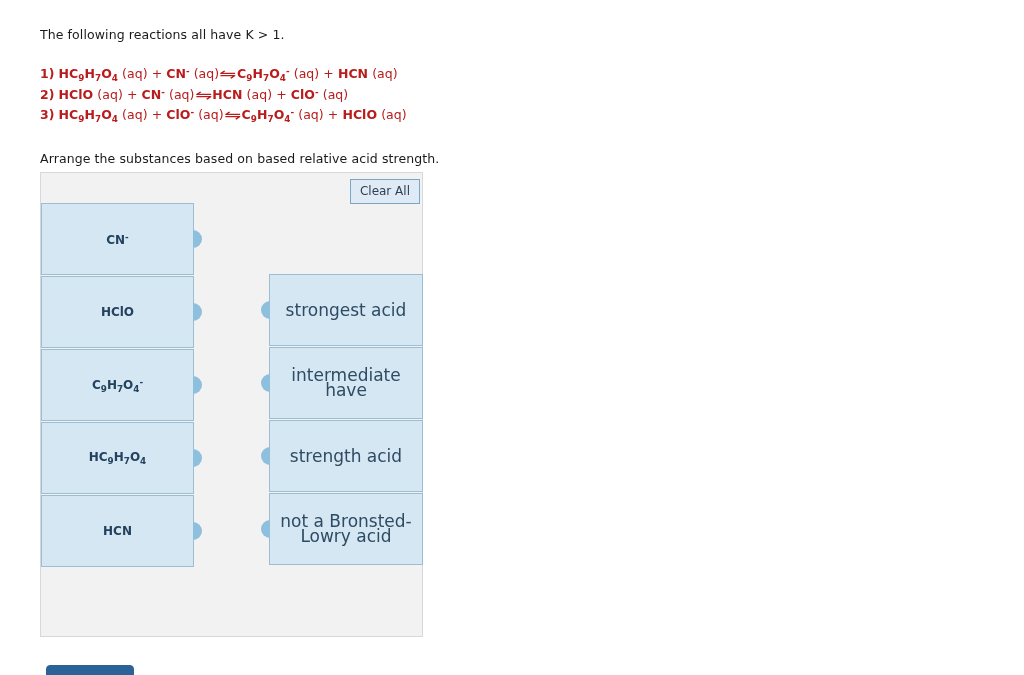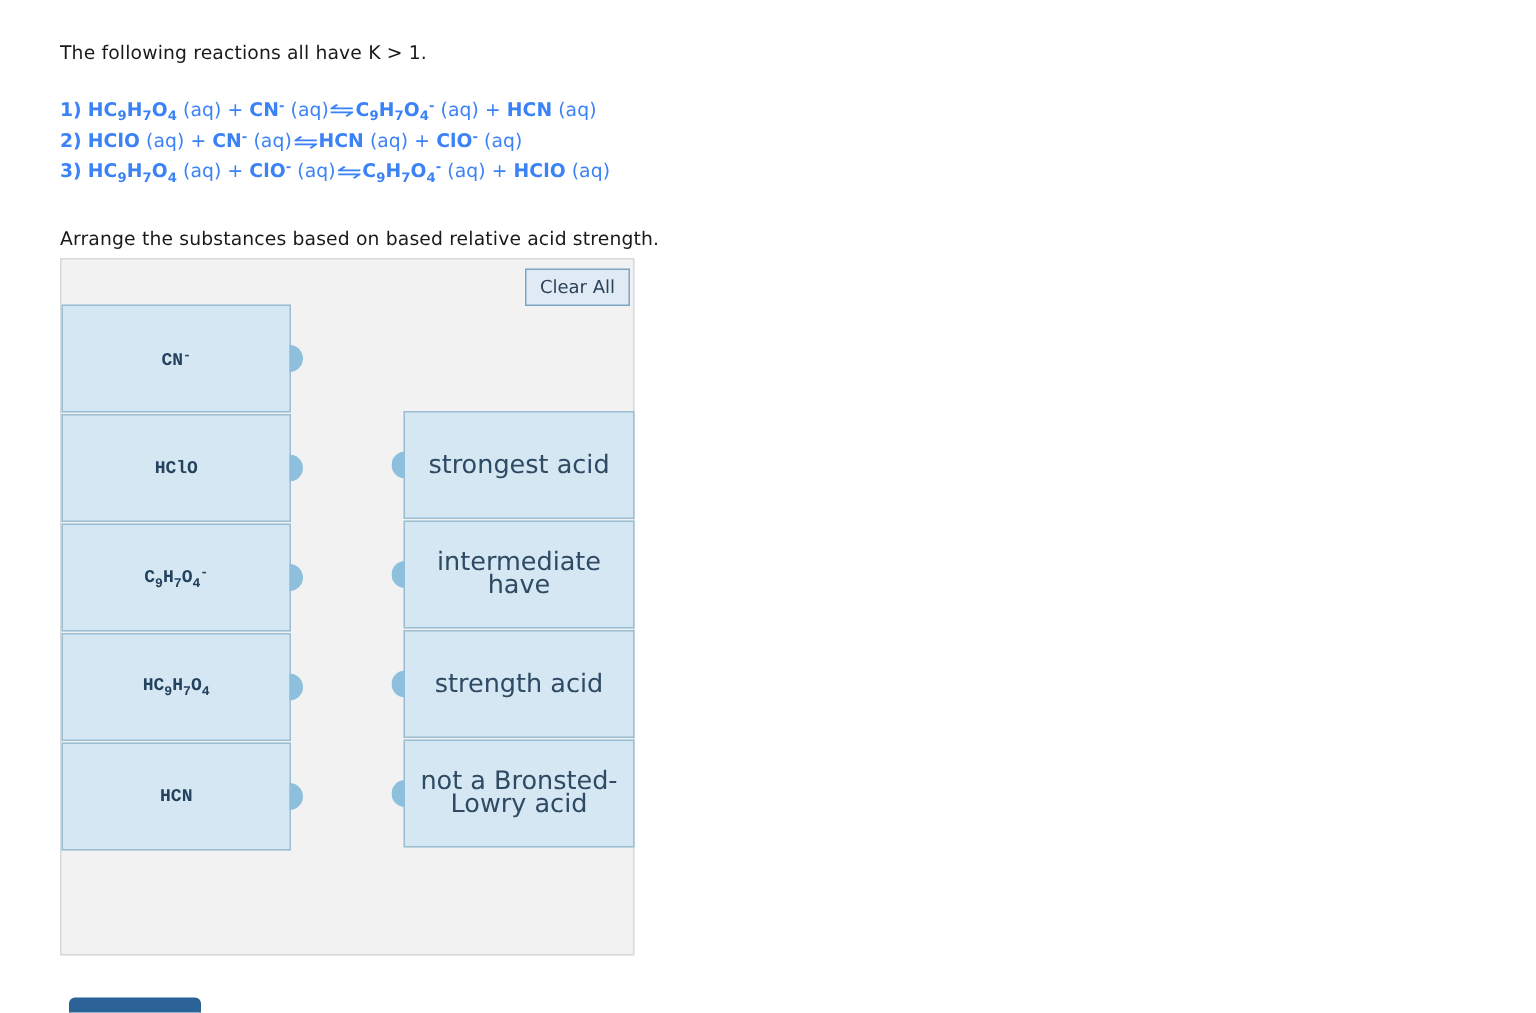--- a/index.html
+++ b/index.html
@@ -26,21 +26,21 @@
     white-space: nowrap;
     text-align: center;
   }
   .rxn-list {
     position: absolute;
     left: 40px; top: 61px;
     width: 700px;
   }
   .rxn {
     font-size: 12.5px;
-    color: #3b82f6;
+    color: #b91c1c;
     height: 20.5px;
     line-height: 20.5px;
     white-space: nowrap;
     letter-spacing: .05px;
   }
   .rxn b { font-weight: bold; }
   .rxn .plain { font-weight: normal; }
   .eqarrow {
     display: inline-block;
     font-size: 14px;
@@ -83,21 +83,20 @@
     border-radius: 0;
     cursor: pointer;
     line-height: 14px;
   }
 
   
   .col-left {
     position: absolute;
     left: 0px; top: 30px;
     width: 153px;
-    font-family: Liberation Mono, monospace;
   }
   .col-right {
     position: absolute;
     left: 228px; top: 101px;
     width: 154px;
   }
 
   
   .card {
     position: relative;

